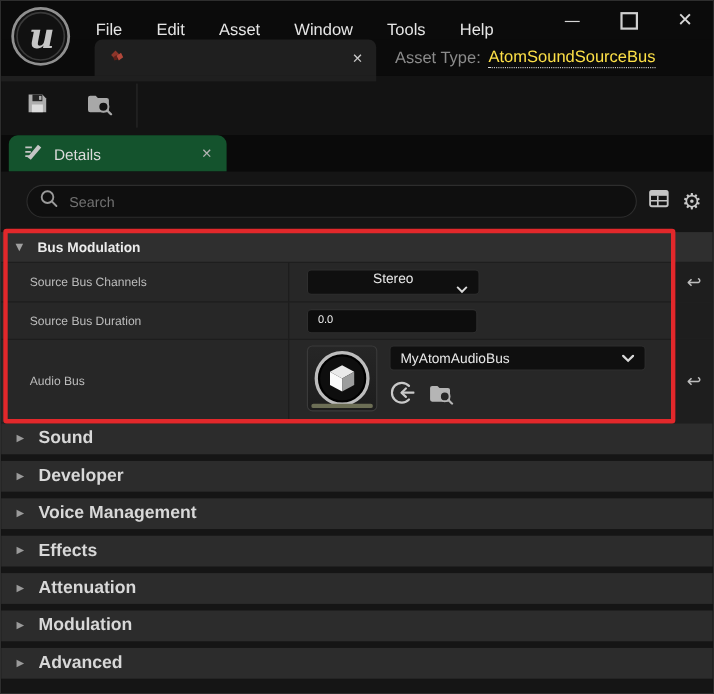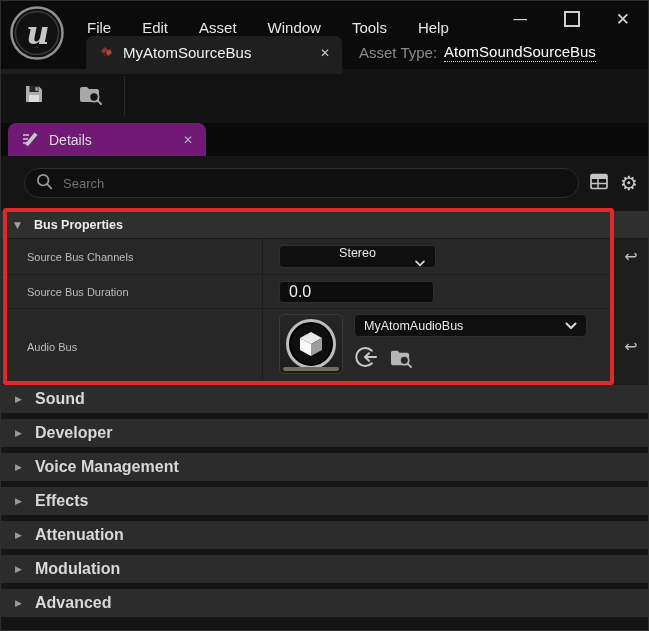--- a/index.html
+++ b/index.html
@@ -21,29 +21,29 @@
   .close-glyph{font-size:17px;}
   
   .tabbar{position:absolute;top:35px;left:0;right:0;height:33px;background:#0b0b0b;}
   .asset-tab{position:absolute;left:85px;top:0;width:256px;height:33px;background:#1f1f1f;
     border-radius:7px 7px 0 0;display:flex;align-items:center;padding:0 12px;box-sizing:border-box;}
   .asset-tab-title{font-size:15px;color:#efefef;margin-left:9px;}
   .asset-tab-close{margin-left:auto;font-size:12px;color:#c9c9c9;}
   .tab-underline{position:absolute;top:68px;left:0;width:341px;height:5px;background:#1f1f1f;z-index:5;}
   .asset-type{position:absolute;left:358px;top:0;height:33px;display:flex;align-items:center;gap:7px;font-size:15px;}
   .asset-type-label{color:#8b8b8b;}
-  .asset-type-value{color:#ffffff;border-bottom:1px dotted #d8d8d8;padding-bottom:1px;}
+  .asset-type-value{color:#fde047;border-bottom:1px dotted #d8d8d8;padding-bottom:1px;}
   
   .toolbar{position:absolute;top:68px;left:0;right:0;height:54px;background:#131313;}
   .toolbar-buttons{position:absolute;left:18px;top:0;height:54px;display:flex;align-items:center;gap:26px;}
   .tool-btn{display:flex;align-items:center;justify-content:center;width:30px;height:34px;cursor:pointer;}
   .toolbar-sep{position:absolute;left:123px;top:7px;width:1px;height:40px;background:#2a2a2a;}
   
   .details-tabrow{position:absolute;top:122px;left:0;right:0;height:33px;background:#0a0a0a;}
-  .details-tab{position:absolute;left:7px;top:0;width:198px;height:33px;background:#701a75;
+  .details-tab{position:absolute;left:7px;top:0;width:198px;height:33px;background:#14532d;
     border-radius:8px 8px 0 0;display:flex;align-items:center;padding:0 13px;box-sizing:border-box;}
   .details-tab-label{font-size:14px;color:#dcdcdc;margin-left:10px;}
   .details-tab-close{margin-left:auto;font-size:12px;color:#b3b3b3;}
   
   .details-panel{position:absolute;top:155px;left:0;right:0;bottom:0;background:#151515;}
   .search-row{position:absolute;top:12px;left:23px;right:10px;height:30px;display:flex;align-items:center;}
   .search-box{flex:1;height:30px;background:#0f0f0f;border:1px solid #2d2d2d;border-radius:15px;
     display:flex;align-items:center;padding:0 11px;box-sizing:border-box;}
   .search-box input{flex:1;background:transparent;border:none;outline:none;color:#cfcfcf;
     font-size:13px;font-family:"Liberation Sans",sans-serif;margin-left:8px;}
@@ -65,21 +65,21 @@
     display:flex;align-items:center;justify-content:center;}
   .reset-glyph{font-size:16px;color:#bdbdbd;cursor:pointer;}
   .row-h36{height:36px;} .row-h34{height:34px;} .row-h76{height:76px;}
   .combo{height:23px;background:#0f0f0f;border:1px solid #2e2e2e;border-radius:4px;
     display:flex;align-items:center;padding:0 9px;box-sizing:border-box;cursor:pointer;}
   .combo .combo-value{font-size:12.5px;color:#e8e8e8;}
   .combo svg{margin-left:auto;}
   .combo-stereo{width:157px;flex-direction:column;}
   .combo-audiobus{width:233px;}
   .num-input{width:155px;height:22px;background:#0d0d0d;border:1px solid #2e2e2e;border-radius:4px;
-    color:#efefef;font-size:16px;font-family:"Liberation Sans",sans-serif;padding:0 9px;
+    color:#efefef;font-size:10px;font-family:"Liberation Sans",sans-serif;padding:0 9px;
     box-sizing:border-box;outline:none;}
   
   .audio-cell{align-items:flex-start !important;padding-top:5px;}
   .thumb{width:64px;height:60px;background:linear-gradient(#262626,#1d1d1d);border:1px solid #3a3a3a;
     border-radius:5px;position:relative;display:flex;align-items:center;justify-content:center;
     box-sizing:border-box;cursor:pointer;}
   .thumb::after{content:"";position:absolute;left:3px;right:3px;bottom:2px;height:4px;
     background:#6c6e55;border-radius:2px;}
   .thumb-circle{width:44px;height:44px;border-radius:50%;border:3px solid #bdbdbd;background:#0e0e0e;
     display:flex;align-items:center;justify-content:center;box-shadow:inset 0 0 0 2px #000;}
@@ -128,21 +128,20 @@
 
   <div class="tabbar">
     <div class="asset-tab">
       <span>
         <svg width="16" height="16" viewBox="0 0 16 16">
           <polygon points="3,8 7,4 11,8 7,12" fill="#8c352a"></polygon>
           <polygon points="8,9 12,6 14,10 10,13" fill="#b2473a"></polygon>
           <polygon points="5,10 8,8 9,12 6,13" fill="#5f211a"></polygon>
         </svg>
       </span>
-      <span class="asset-tab-title">MyAtomSourceBus</span>
       <span class="asset-tab-close glyph">✕</span>
     </div>
     <div class="asset-type">
       <span class="asset-type-label">Asset Type:</span>
       <span class="asset-type-value">AtomSoundSourceBus</span>
     </div>
   </div>
   <div class="tab-underline"></div>
 
   <div class="toolbar">
@@ -206,21 +205,21 @@
             <line x1="9" y1="7" x2="9" y2="16.5" stroke="#c5c5c5" stroke-width="1.5"></line>
           </svg>
         </span>
         <span class="gear glyph">⚙</span>
       </div>
     </div>
 
     <div class="props">
       <div class="cat-header">
         <span class="tri glyph">▼</span>
-        <span class="cat-label">Bus Properties</span>
+        <span class="cat-label">Bus Modulation</span>
       </div>
 
       <div class="prop-row row-h36">
         <div class="name-cell">Source Bus Channels</div>
         <div class="value-cell">
           <div class="combo combo-stereo">
             <span class="combo-value">Stereo</span>
             <svg width="12" height="8" viewBox="0 0 12 8">
               <polyline points="1.5,1.5 6,6 10.5,1.5" fill="none" stroke="#d9d9d9" stroke-width="2" stroke-linecap="round"></polyline>
             </svg>

